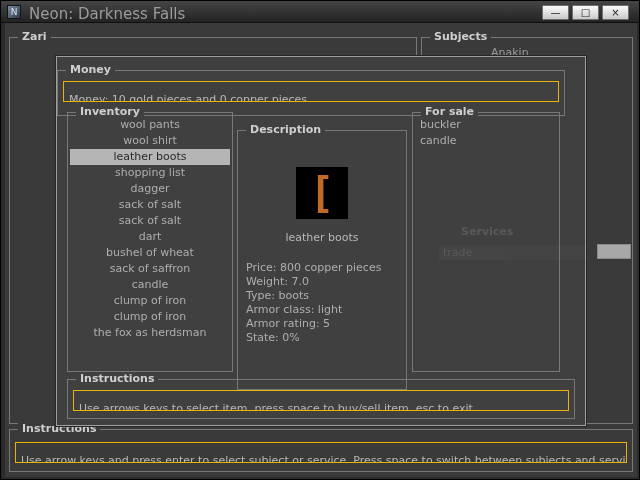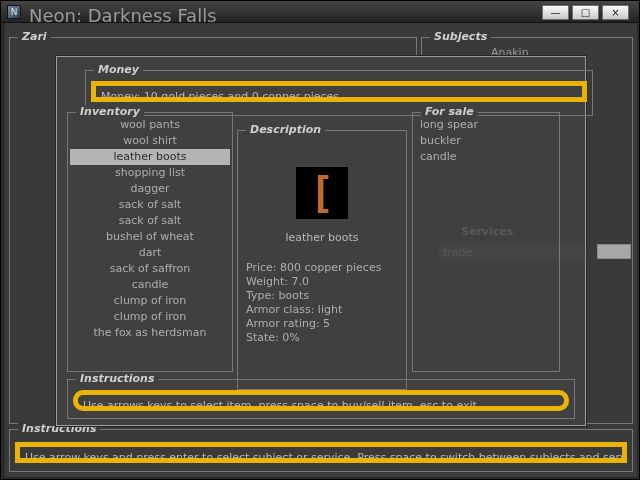--- a/index.html
+++ b/index.html
@@ -14,39 +14,39 @@
   .titlebar{
     position:absolute;left:0;top:0;right:0;height:22px;
     background:linear-gradient(#454545,#232323);
     border-bottom:1px solid #101010;
   }
   .app-icon{
     position:absolute;left:6px;top:4px;width:14px;height:14px;
     background:linear-gradient(135deg,#7a8aa0,#2e3846);
     border:1px solid #11151b;color:#d8e2ee;font-size:9px;line-height:12px;text-align:center;
   }
-  .title-text{position:absolute;left:28px;top:4px;color:#9b9b9b;font-size:18px;}
+  .title-text{position:absolute;left:28px;top:4px;color:#9b9b9b;font-size:15px;}
   .winbtn{
     position:absolute;top:4px;width:27px;height:15px;
     background:linear-gradient(#fbfbfb,#c9c9c9);
     border:1px solid #6f6f6f;border-radius:1px;
     color:#222;font-size:10px;line-height:13px;text-align:center;cursor:default;
   }
   .btn-min{right:70px;} .btn-max{right:40px;} .btn-close{right:10px;}
   
   .screen{position:absolute;left:4px;top:22px;width:632px;height:454px;background:#3a3a3a;}
   .fieldset{position:absolute;border:1px solid #787878;}
   .legend{
     position:absolute;top:-8px;left:8px;padding:0 4px;
-    font-weight:bold;color:#cfcfcf;background:#3a3a3a;white-space:nowrap;font-style:italic;
+    font-weight:bold;color:#cfcfcf;background:#3a3a3a;white-space:nowrap;
   }
   .dlg-legend{background:#404040;}
   .innerbox{
     position:absolute;left:5px;right:5px;height:21px;
-    border:5px solid #eab308;color:#b8b8b8;line-height:19px;padding:1px 5px;
+    border:1px solid #eab308;color:#b8b8b8;line-height:19px;padding:8px 5px;
     white-space:nowrap;overflow:hidden;
   }
   .list{position:absolute;left:2px;right:2px;top:4px;}
   .list-item{
     height:16px;line-height:16px;padding:0 5px;color:#aeaeae;
     white-space:nowrap;overflow:hidden;
   }
   .list-item.selected{background:#b5b5b5;color:#2a2a2a;}
   .subj-item{position:absolute;left:24px;top:8px;color:#9a9a9a;margin-left:45px;}
   
@@ -93,37 +93,37 @@
       <div class="subj-item">Anakin</div>
     </div>
 
     <div class="fieldset" style="left:4px;top:406px;width:624px;height:43px;">
       <div class="legend">Instructions</div>
       <div class="innerbox" style="top:12px;">Use arrow keys and press enter to select subject or service. Press space to switch between subjects and services, esc to q</div>
     </div>
 
     <div class="dialog">
 
-      <div class="fieldset" style="left:28px;top:13px;width:508px;height:46px;">
+      <div class="fieldset" style="left:0;top:13px;width:508px;height:46px;">
         <div class="legend dlg-legend">Money</div>
         <div class="innerbox" style="top:10px;">Money: 10 gold pieces and 0 copper pieces.</div>
       </div>
 
       <div class="fieldset" style="left:10px;top:55px;width:166px;height:260px;text-align:center;">
         <div class="legend dlg-legend">Inventory</div>
         <div class="list">
             <div class="list-item">wool pants</div>
             <div class="list-item">wool shirt</div>
             <div class="list-item selected">leather boots</div>
             <div class="list-item">shopping list</div>
             <div class="list-item">dagger</div>
             <div class="list-item">sack of salt</div>
             <div class="list-item">sack of salt</div>
+            <div class="list-item">dart</div>
             <div class="list-item">bushel of wheat</div>
-            <div class="list-item">dart</div>
             <div class="list-item">sack of saffron</div>
             <div class="list-item">candle</div>
             <div class="list-item">clump of iron</div>
             <div class="list-item">clump of iron</div>
             <div class="list-item">the fox as herdsman</div>
           </div>
       </div>
 
       <div class="fieldset" style="left:180px;top:73px;width:170px;height:260px;padding-left:48px;">
         <div class="legend dlg-legend">Description</div>
@@ -135,29 +135,28 @@
             <div class="list-item">Type: boots</div>
             <div class="list-item">Armor class: light</div>
             <div class="list-item">Armor rating: 5</div>
             <div class="list-item">State: 0%</div>
           </div>
       </div>
 
       <div class="fieldset" style="left:355px;top:55px;width:148px;height:260px;">
         <div class="legend dlg-legend">For sale</div>
         <div class="list">
-            <div class="list-item">long spear</div>
             <div class="list-item">buckler</div>
             <div class="list-item">candle</div>
           </div>
       </div>
 
       <div class="fieldset" style="left:10px;top:322px;width:508px;height:40px;">
         <div class="legend dlg-legend">Instructions</div>
-        <div class="innerbox" style="top:10px;border-radius:10px;">Use arrows keys to select item, press space to buy/sell item, esc to exit.</div>
+        <div class="innerbox" style="top:10px;">Use arrows keys to select item, press space to buy/sell item, esc to exit.</div>
       </div>
 
     </div>
 
     <div class="ghost ghost-legend" style="left:434px;top:202px;">Services</div>
     <div class="ghost ghost-sel" style="left:434px;top:222px;width:148px;">trade</div>
     <div class="edge-sel-box"></div>
 
   </div>
 </div>

